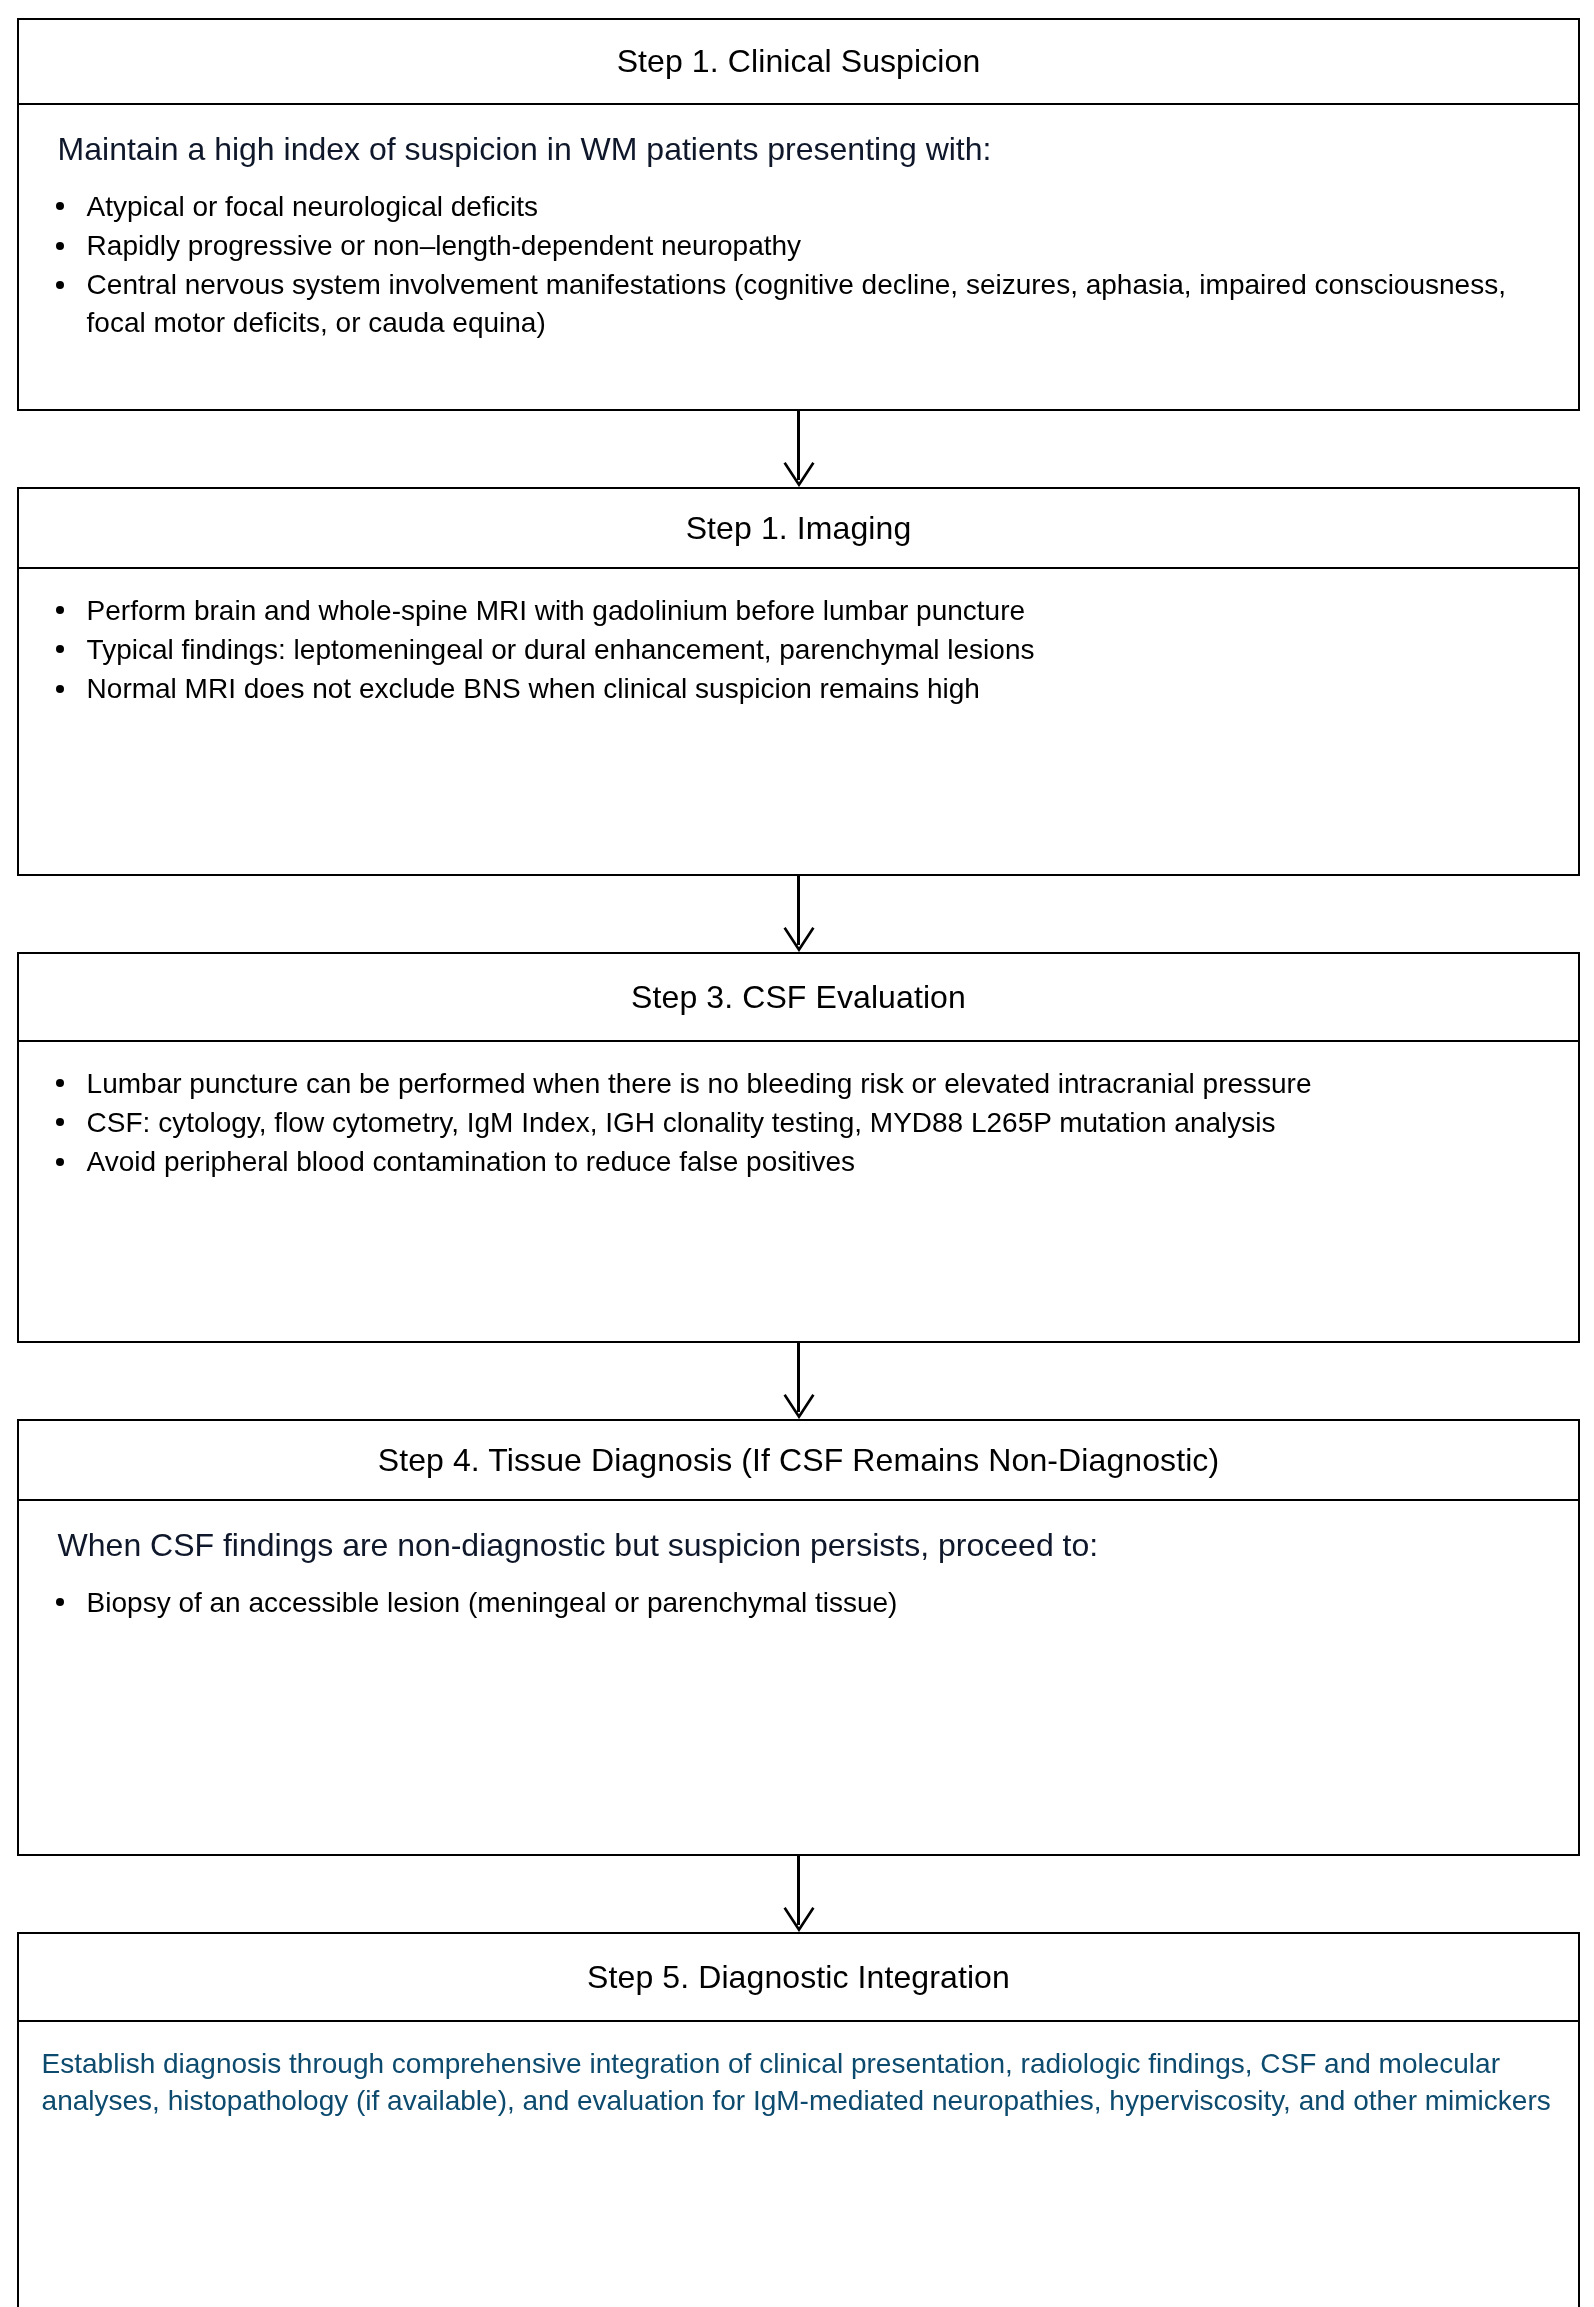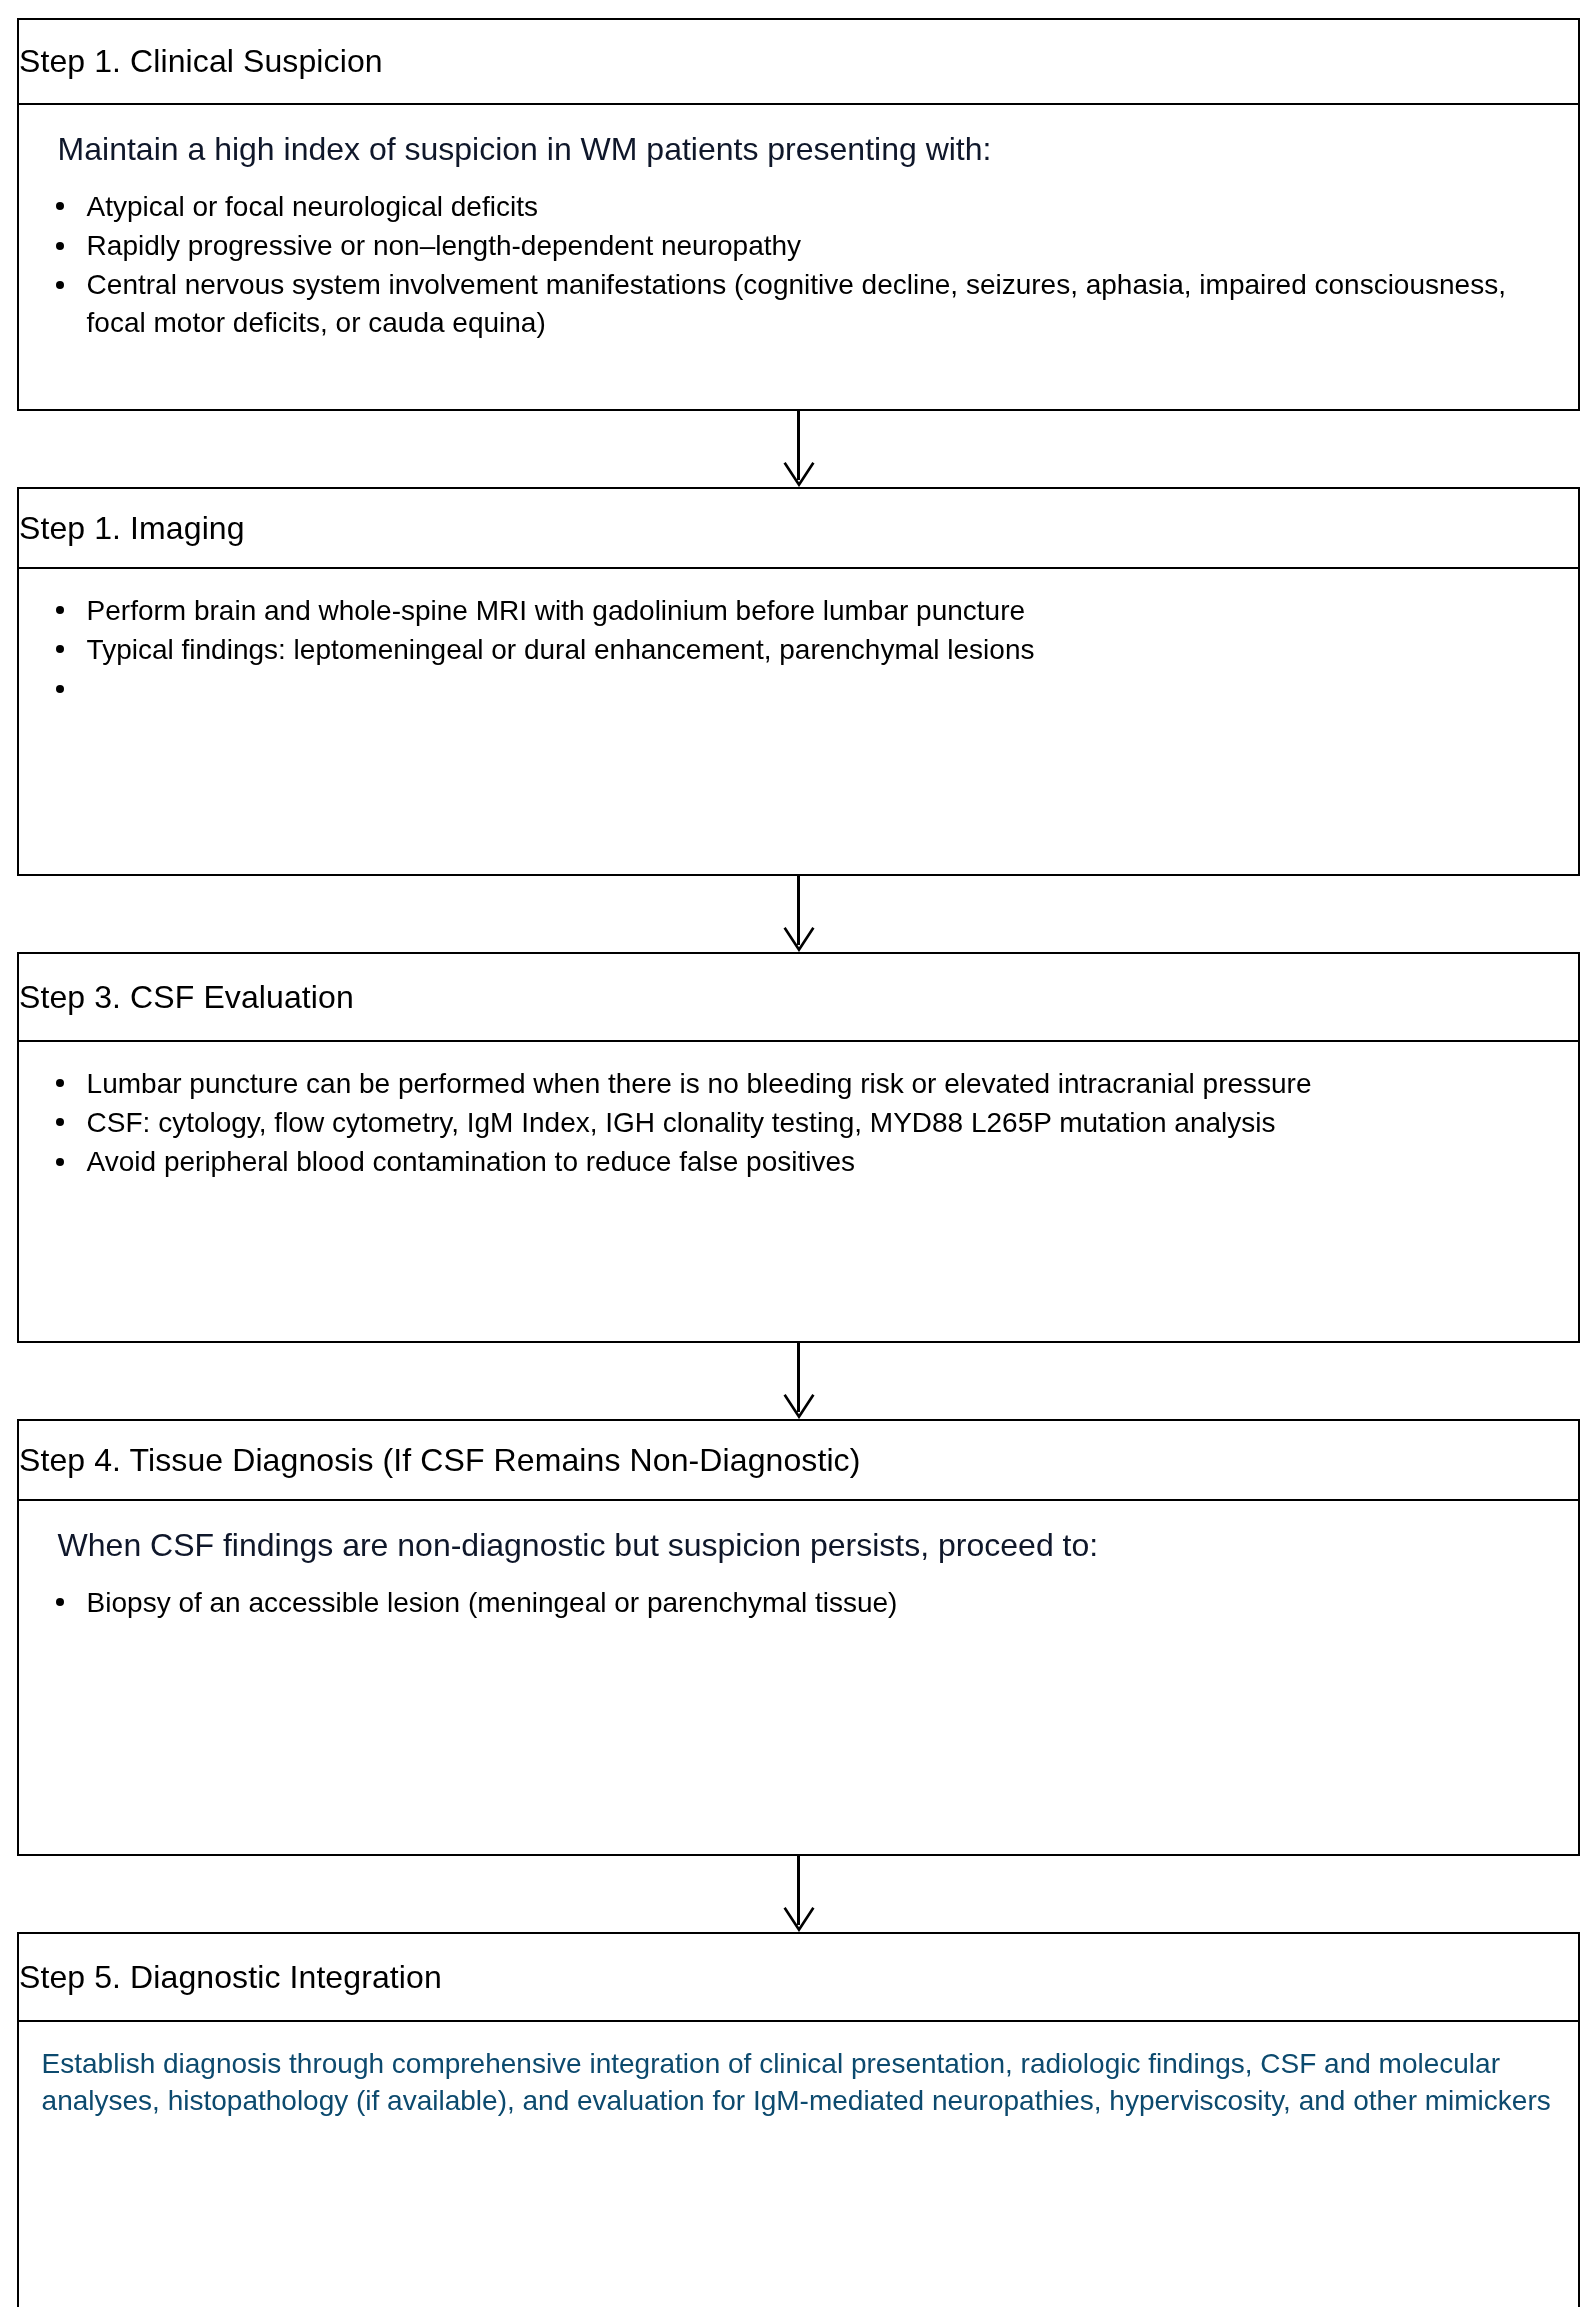--- a/index.html
+++ b/index.html
@@ -38,21 +38,21 @@
     background: #ffffff;
   }
 
   .step-header {
     box-sizing: border-box;
     width: 100%;
     border-bottom: 2.1px solid #000000;
     text-align: center;
     display: flex;
     align-items: center;
-    justify-content: flex-start;
+    justify-content: center;
   }
 
   .step-header-text {
     font-size: 32px;
     line-height: 1.15;
     letter-spacing: 0.1px;
     font-weight: 400;
     color: #000000;
     white-space: nowrap;
   }
@@ -186,20 +186,21 @@
           <li>
             <span class="dot"></span>
             <span>Perform brain and whole-spine MRI with gadolinium before lumbar puncture</span>
           </li>
           <li>
             <span class="dot"></span>
             <span>Typical findings: leptomeningeal or dural enhancement, parenchymal lesions</span>
           </li>
           <li>
             <span class="dot"></span>
+            <span>Normal MRI does not exclude BNS when clinical suspicion remains high</span>
           </li>
         </ul>
       </div>
     </div>
 
     <div class="connector">
       <div class="shaft"></div>
       <div class="head">
         <svg width="32" height="26" viewBox="0 0 60 48" xmlns="http://www.w3.org/2000/svg">
           <path d="M3 3 L30 44 L57 3" fill="none" stroke="#000000" stroke-width="5" stroke-linecap="butt"></path>

